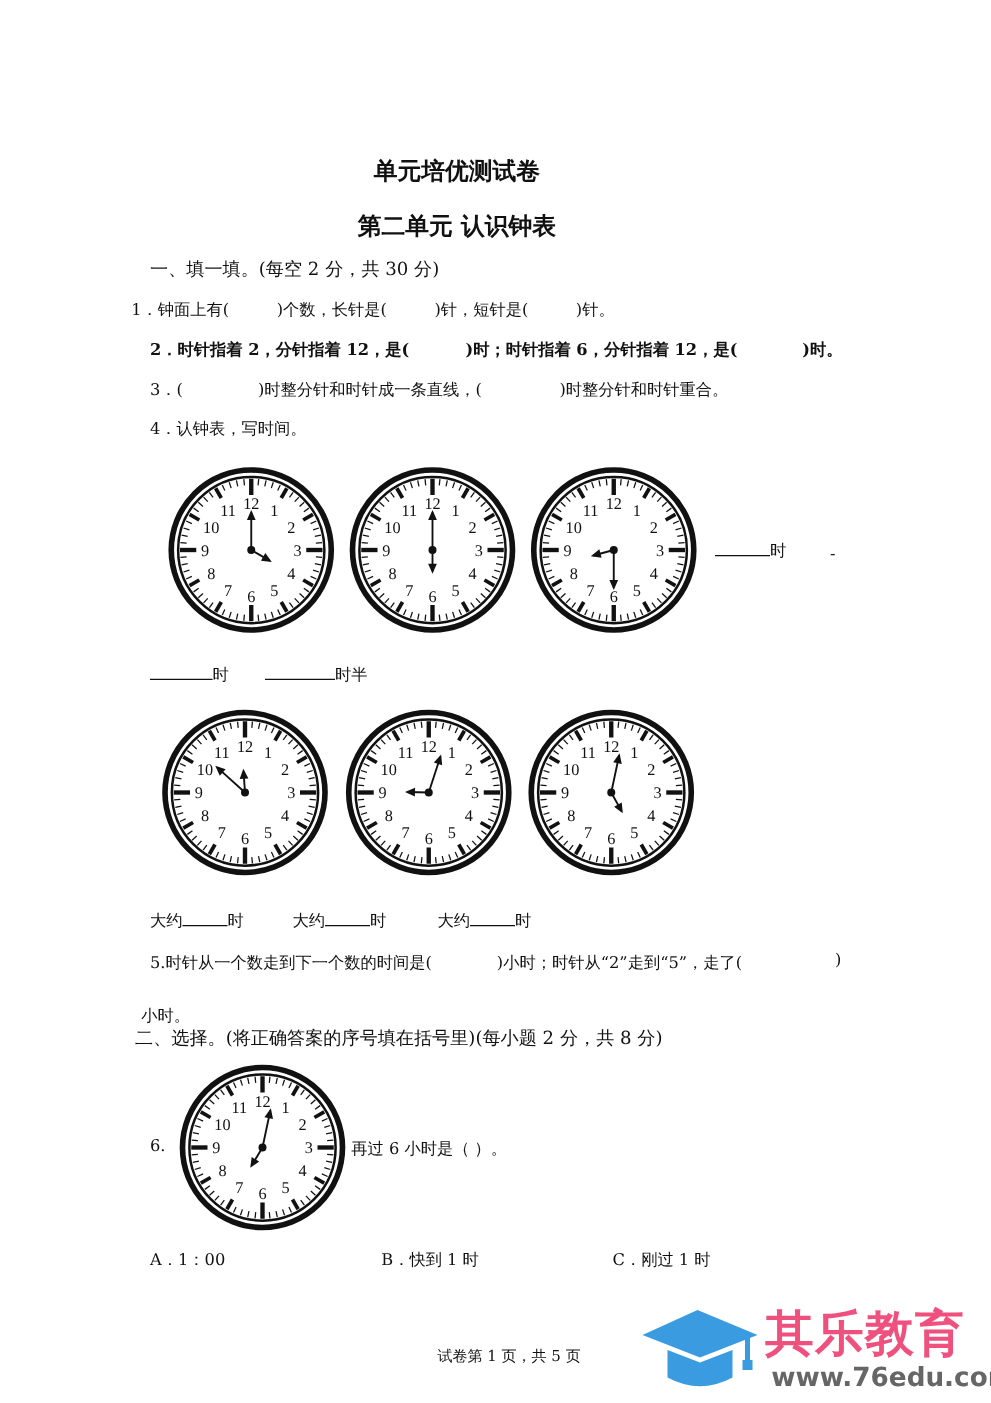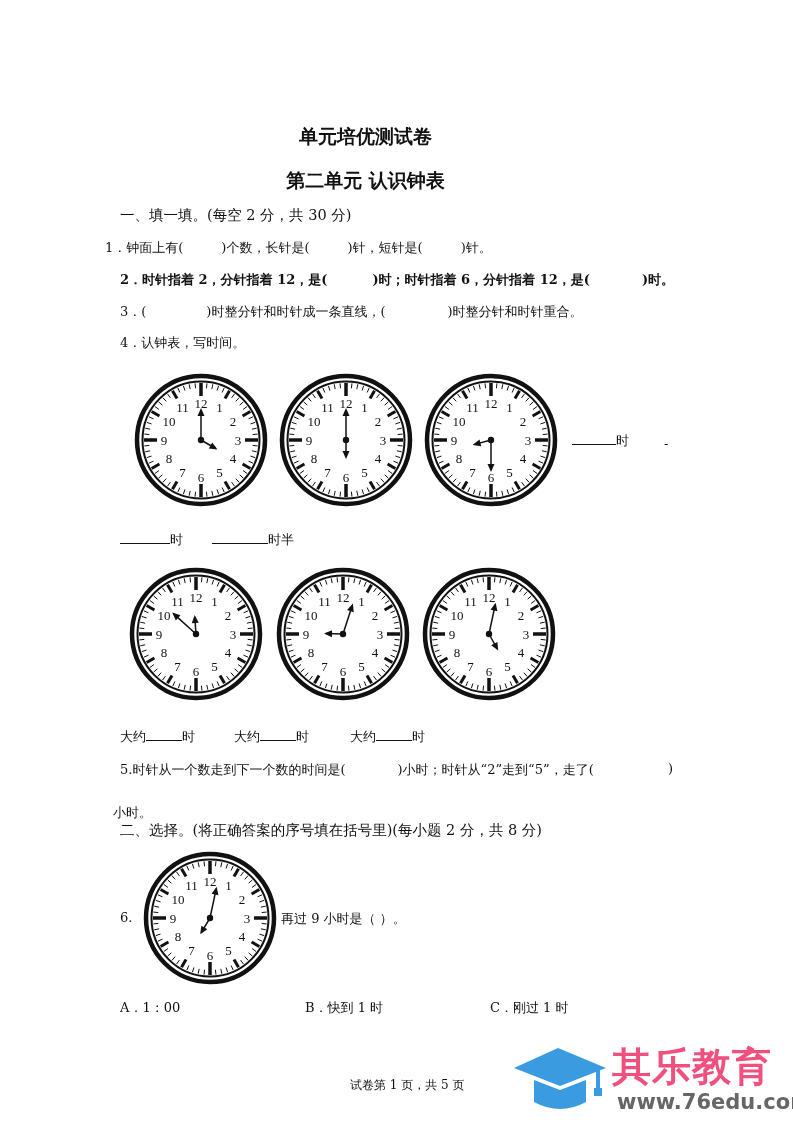--- a/index.html
+++ b/index.html
@@ -547,21 +547,21 @@
 <div class="abs line" style="left:350px; top:728px;">
   <span>大约</span><span class="uline" style="width:36px"></span><span>时</span>
 </div>
 
 <div class="abs line" style="left:120px; top:761px;">
   <span>5.</span><span>时针从一个数走到下一个数的时间是(</span><span class="blank" style="width:52px"></span><span>)小时；时针从“2”走到“5”，走了(</span>
 </div>
 <div class="abs line" style="left:668px; top:761px;">)</div>
 <div class="abs line" style="left:113px; top:792px;margin-top:12px;">小时。</div>
 
-<div class="abs section" style="left:120px; top:821px;">二、选择。(将正确答案的序号填在括号里)(每小题 2 分，共 8 分)</div>
+<div class="abs section" style="left:108px; top:821px;">二、选择。(将正确答案的序号填在括号里)(每小题 2 分，共 8 分)</div>
 
 <div class="abs line" style="left:120px; top:910px;">6.</div>
 <svg class="clock" style="left:143px; top:851px;" width="134" height="134">
     <circle cx="67" cy="67" r="64" fill="#fff" stroke="#111" stroke-width="4.5"></circle>
     <circle cx="67" cy="67" r="58.5" fill="none" stroke="#111" stroke-width="2"></circle>
     <line x1="67" y1="23" x2="67" y2="10" stroke="#111" stroke-width="3.5"></line>
     <line x1="72.43548008991797" y1="15.284861440849788" x2="72.95812240625625" y2="10.312251964008425" stroke="#111" stroke-width="1"></line>
     <line x1="77.81140792252349" y1="16.13632476184211" x2="78.85096637661229" y2="11.245586758173083" stroke="#111" stroke-width="1"></line>
     <line x1="83.06888370749726" y1="17.545061152652018" x2="84.61396867937201" y2="12.78977857117625" stroke="#111" stroke-width="1"></line>
     <line x1="88.1503054399416" y1="19.495636202584755" x2="90.1839886553206" y2="14.927908914371748" stroke="#111" stroke-width="1"></line>
@@ -631,21 +631,21 @@
     <text x="30" y="71.5" text-anchor="middle" font-size="13" font-family="&quot;Liberation Serif&quot;, &quot;DejaVu Serif&quot;, serif" fill="#111">9</text>
     <text x="34.957060059975774" y="53" text-anchor="middle" font-size="13" font-family="&quot;Liberation Serif&quot;, &quot;DejaVu Serif&quot;, serif" fill="#111">10</text>
     <text x="48.499999999999986" y="39.45706005997578" text-anchor="middle" font-size="13" font-family="&quot;Liberation Serif&quot;, &quot;DejaVu Serif&quot;, serif" fill="#111">11</text>
     <text x="67" y="34.5" text-anchor="middle" font-size="13" font-family="&quot;Liberation Serif&quot;, &quot;DejaVu Serif&quot;, serif" fill="#111">12</text>
     <line x1="67" y1="67" x2="73.23735072453279" y2="37.65557197798583" stroke="#111" stroke-width="1.5"></line>
     <polygon points="73.65317410616831,35.69927677651822 75.41339718219454,44.25214850025082 68.56636397705792,42.79676666452651" fill="#111"></polygon>
     <line x1="67" y1="67" x2="58.24435272652908" y2="81.57184411193592" stroke="#111" stroke-width="1.5"></line>
     <polygon points="57.21427657670897,83.28617871334014 58.334495623532014,74.62620704553805 64.3346667284468,78.23147356990845" fill="#111"></polygon>
     <circle cx="67" cy="67" r="3.2" fill="#111"></circle>
   </svg>
-<div class="abs line" style="left:281px; top:910px;">再过 9 小时是（     ）。</div>
+<div class="abs line" style="left:281px; top:910px;">再过 6 小时是（     ）。</div>
 
 <div class="abs line" style="left:120px; top:999px;">
   <span>A．</span><span>1：00</span>
 </div>
 <div class="abs line" style="left:305px; top:999px;">
   <span>B．</span><span>快到 1 时</span>
 </div>
 <div class="abs line" style="left:490px; top:999px;">
   <span>C．</span><span>刚过 1 时</span>
 </div>

